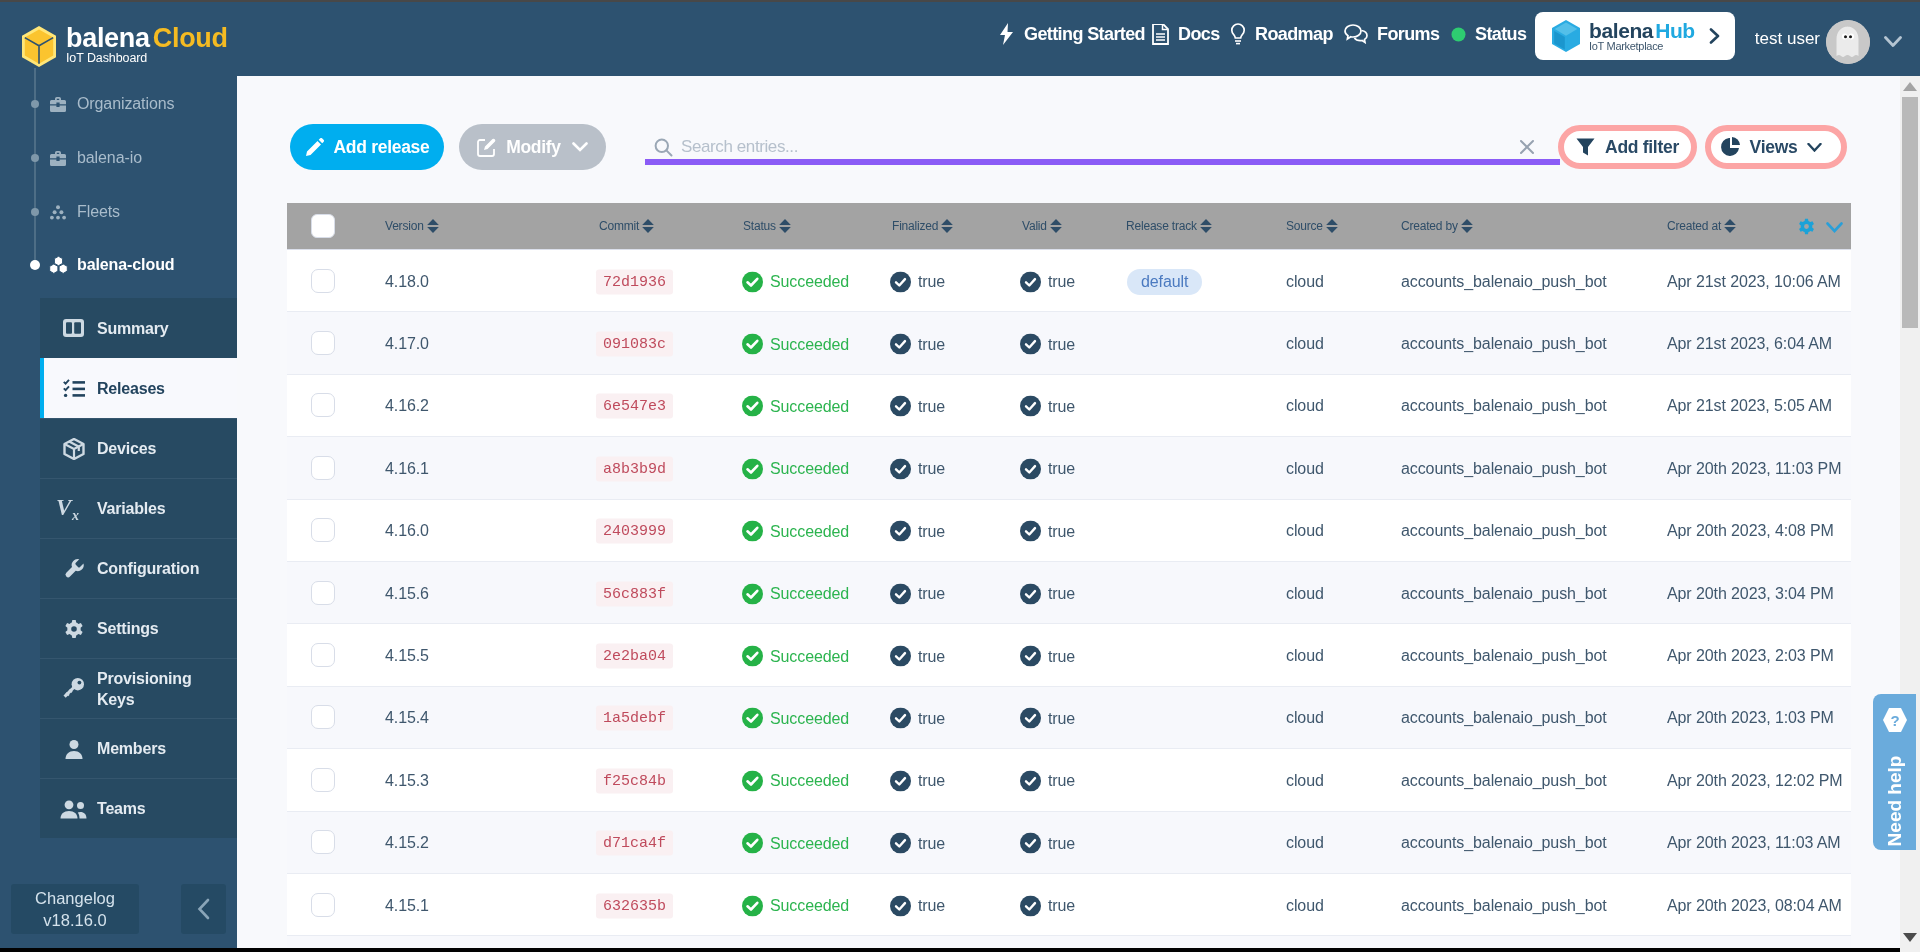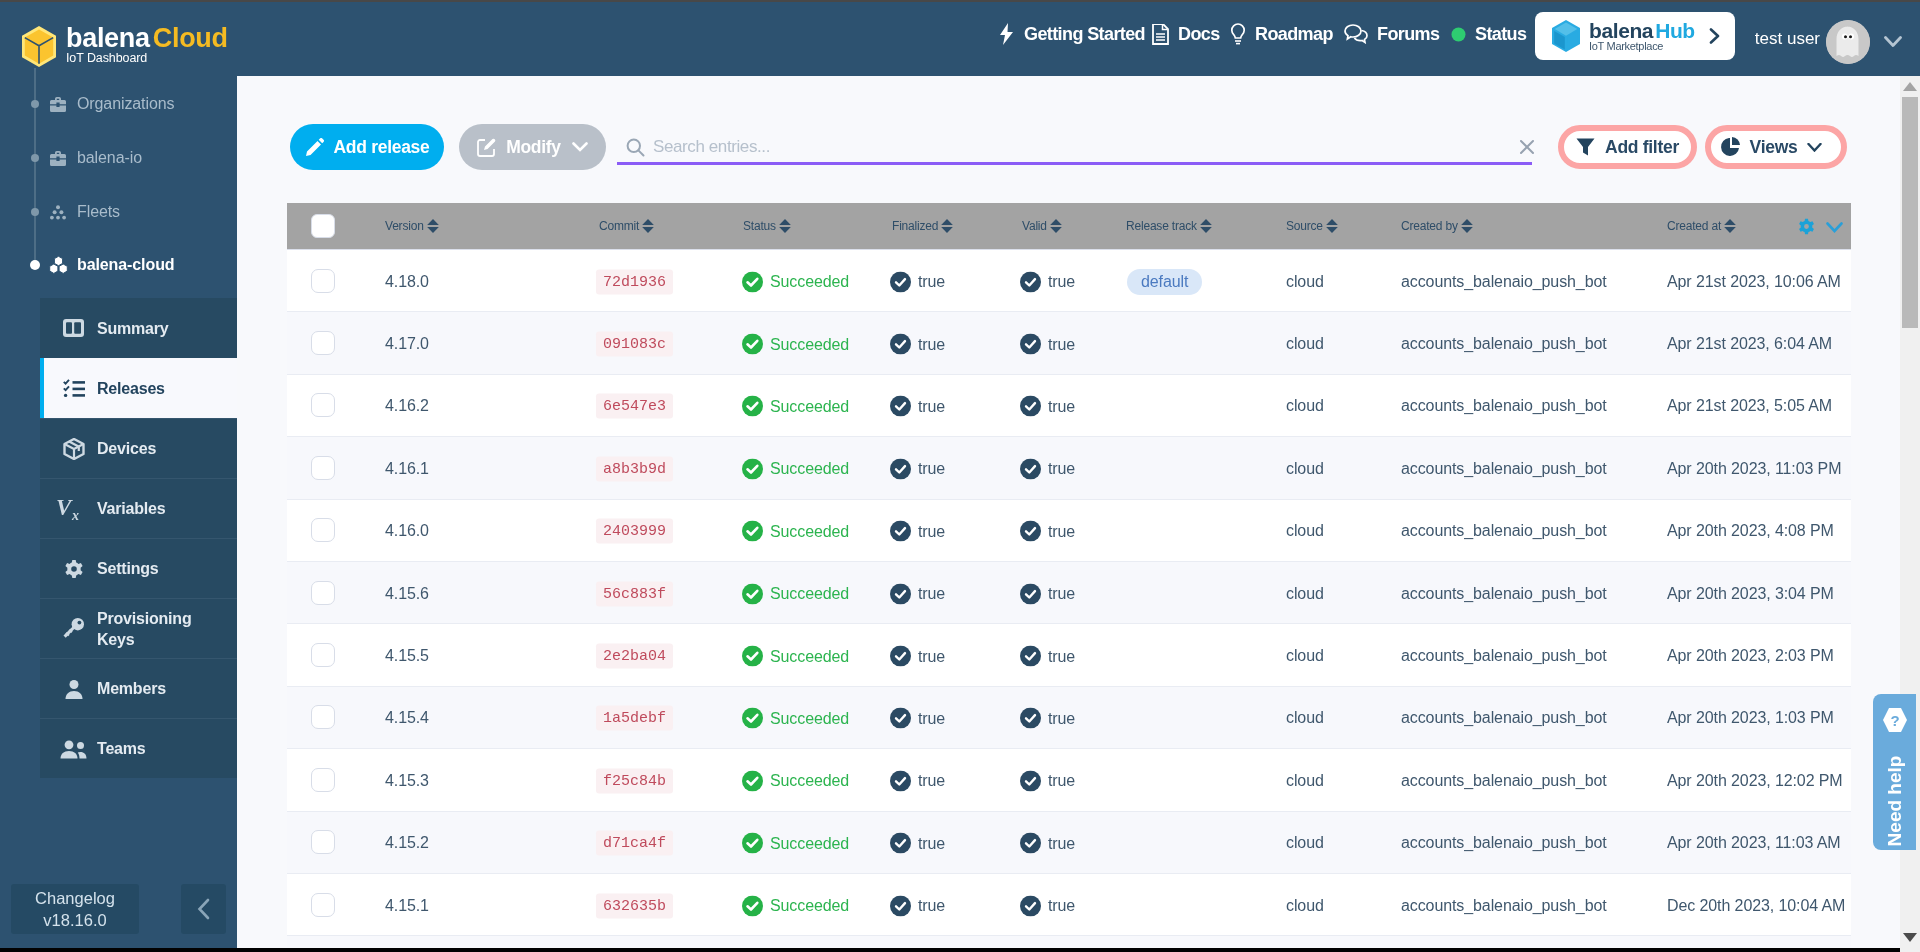--- a/index.html
+++ b/index.html
@@ -44,21 +44,21 @@
 .smitem.active { background:#f8f9fd; color:#23445e; border-left:4px solid #00aeef; border-top:none; }
 .smitem.active .ico { left:19px; }
 .smitem.active .txt { left:53px; }
 #changelog { position:absolute; left:11px; top:808px; width:128px; height:50px; background:#254a64; border-radius:3px; color:#d4e2ec; font-size:16.5px; line-height:22px; text-align:center; padding-top:3px; }
 #collapse { position:absolute; left:181px; top:808px; width:45px; height:50px; background:#254a64; border-radius:3px; display:flex; align-items:center; justify-content:center; }
 
 
 #btn-add { position:absolute; left:53px; top:48px; width:154px; height:46px; background:#00aeef; border-radius:23px; color:#fff; font-size:17.5px; letter-spacing:-0.3px; font-weight:700; display:flex; align-items:center; justify-content:center; }
 #btn-add svg { margin-right:10px; }
 #btn-modify { position:absolute; left:222px; top:48px; width:147px; height:46px; background:#b9c0c9; border-radius:23px; color:#fff; font-size:17.5px; letter-spacing:-0.3px; font-weight:700; display:flex; align-items:center; justify-content:center; }
-#search { position:absolute; left:380px; top:48px; width:915px; height:41px; border-bottom:3px solid #8b5cf6; }
+#search { position:absolute; left:408px; top:48px; width:915px; height:41px; border-bottom:6px solid #8b5cf6; }
 #search .mag { position:absolute; left:9px; top:14px; }
 #search .ph { position:absolute; left:36px; top:13px; font-size:17px; color:#b6c0cc; letter-spacing:-0.4px; }
 #clearx { position:absolute; left:1282px; top:63px; }
 .obtn { position:absolute; top:49px; height:44px; background:#fff; border:6px solid #fca5a5; border-radius:22px; color:#2a4a66; font-size:17.5px; letter-spacing:-0.3px; font-weight:700; display:flex; align-items:center; justify-content:center; }
 #btn-filter { left:1321px; width:139px; }
 #btn-views { left:1468px; width:142px; }
 .obtn svg { margin-right:10px; }
 
 
 #table { position:absolute; left:50px; top:127px; width:1564px; }
@@ -251,20 +251,28 @@
           <svg width="30" height="24" viewBox="0 0 30 24">
             <text x="0" y="18" font-family="Liberation Serif,serif" font-style="italic" font-weight="700" font-size="23" fill="#cdd9e2">V</text>
             <text x="16" y="23" font-family="Liberation Serif,serif" font-style="italic" font-weight="700" font-size="14" fill="#cdd9e2">x</text>
           </svg>
         </span>
       <span class="txt">Variables</span>
     </div>
     <div class="smitem">
       <span class="ico">
           <svg width="22" height="22" viewBox="0 0 22 22">
+            <path d="M20.5 5.5 a6 6 0 0 1-7.8 7.3 L7 18.5 a2.6 2.6 0 0 1-3.7-3.7 L9 9.1 A6 6 0 0 1 16.3 1.3 L12.8 4.8 a1.4 1.4 0 0 0 0 2 l2.2 2.2 a1.4 1.4 0 0 0 2 0 Z" fill="#cdd9e2"></path>
+          </svg>
+        </span>
+      <span class="txt">Configuration</span>
+    </div>
+    <div class="smitem">
+      <span class="ico">
+          <svg width="22" height="22" viewBox="0 0 22 22">
             <path d="M9.3 0 h3.4 l0.5 2.6 a8.6 8.6 0 0 1 2.2 1.3 l2.5-0.9 1.7 3 -2 1.7 a8.6 8.6 0 0 1 0 2.6 l2 1.7 -1.7 3 -2.5-0.9 a8.6 8.6 0 0 1-2.2 1.3 L12.7 18 H9.3 l-0.5-2.6 a8.6 8.6 0 0 1-2.2-1.3 l-2.5 0.9 -1.7-3 2-1.7 a8.6 8.6 0 0 1 0-2.6 l-2-1.7 1.7-3 2.5 0.9 a8.6 8.6 0 0 1 2.2-1.3 Z M11 6.2 a2.8 2.8 0 1 0 0 5.6 a2.8 2.8 0 0 0 0-5.6 Z" fill="#cdd9e2" transform="translate(0,2)"></path>
           </svg>
         </span>
       <span class="txt">Settings</span>
     </div>
     <div class="smitem">
       <span class="ico">
           <svg width="23" height="22" viewBox="0 0 23 22">
             <circle cx="15.8" cy="6.2" r="6.2" fill="#cdd9e2"></circle>
             <circle cx="17.4" cy="4.6" r="1.9" fill="#274a62"></circle>
@@ -606,21 +614,21 @@
         <span class="st" style="left:603px"><svg width="21" height="21" viewBox="0 0 21 21">
             <circle cx="10.5" cy="10.5" r="10.5" fill="#2b4a63"></circle>
             <path d="M6 10.8 L9.3 14 L15 7.6" fill="none" stroke="#fff" stroke-width="2.4" stroke-linecap="round" stroke-linejoin="round"></path>
           </svg>true</span>
         <span class="st" style="left:733px"><svg width="21" height="21" viewBox="0 0 21 21">
             <circle cx="10.5" cy="10.5" r="10.5" fill="#2b4a63"></circle>
             <path d="M6 10.8 L9.3 14 L15 7.6" fill="none" stroke="#fff" stroke-width="2.4" stroke-linecap="round" stroke-linejoin="round"></path>
           </svg>true</span>
         <span class="cell" style="left:999px">cloud</span>
         <span class="cell" style="left:1114px">accounts_balenaio_push_bot</span>
-        <span class="cell" style="left:1380px">Dec 20th 2023, 10:04 AM</span>
+        <span class="cell" style="left:1380px">Apr 20th 2023, 08:04 AM</span>
       </div>
       <div class="row alt" style="height:11px;border-bottom:none;"></div>
     </div>
 </div>
 
 <div id="needhelp">
   <svg style="position:absolute;left:9px;top:14px;" width="26" height="24" viewBox="0 0 26 24">
       <polygon points="7,0 19,0 25,12 19,24 7,24 1,12" fill="#fff"></polygon>
       <text x="13" y="17.5" text-anchor="middle" font-size="15" font-weight="700" fill="#6aabdc">?</text>
     </svg>

